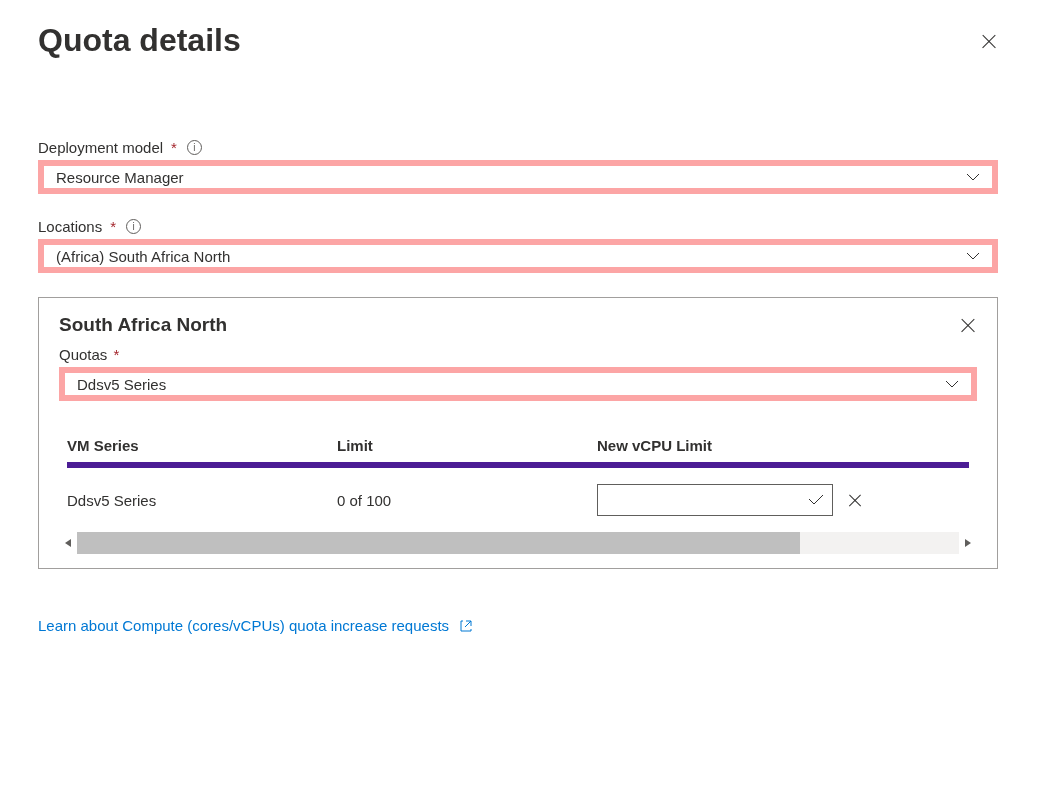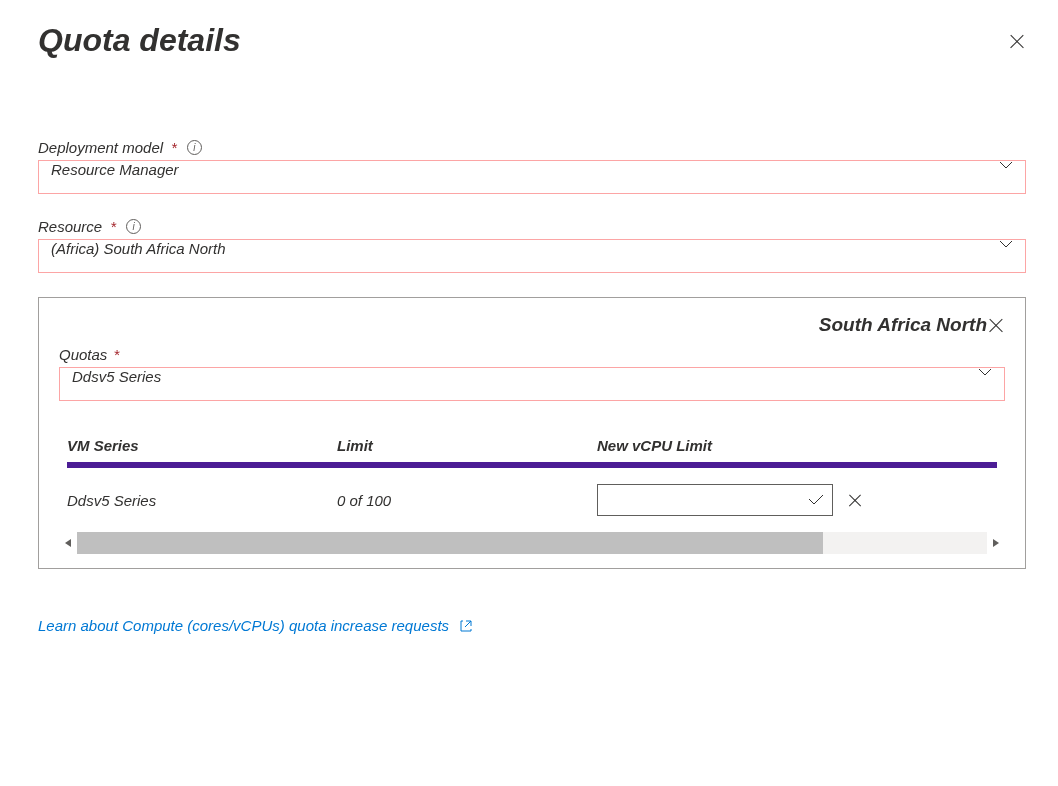--- a/index.html
+++ b/index.html
@@ -5,22 +5,21 @@
   * { box-sizing: border-box; margin: 0; padding: 0; }
   body {
     font-family: 'Segoe UI', -apple-system, BlinkMacSystemFont, sans-serif;
     background: #ffffff;
     color: #323130;
     width: 1058px;
     height: 786px;
     overflow: hidden;
   }
   .container {
-    padding: 22px 32px 20px 38px;
-    font-style: italic;
+    padding: 22px 60px 20px 38px;
   }
   .header-row {
     display: flex;
     justify-content: space-between;
     align-items: center;
     margin-bottom: 80px;
   }
   .page-title {
     font-size: 32px;
     font-weight: 600;
@@ -64,43 +63,43 @@
     border: 1px solid #605e5c;
     border-radius: 50%;
     font-size: 10px;
     color: #605e5c;
     cursor: pointer;
     margin-left: 4px;
   }
   .dropdown {
     width: 100%;
     height: 34px;
-    border: 1px solid #fca5a5;
-    display: flex;
-    align-items: flex-start;
+    border: 6px solid #fca5a5;
+    display: flex;
+    align-items: center;
     justify-content: space-between;
     padding: 0 12px;
     font-size: 15px;
     cursor: pointer;
     background: #fff;
   }
   .chevron-down {
     width: 14px;
     height: 8px;
   }
   .chevron-down svg { display: block; }
   
   .region-panel {
     border: 1px solid #a19f9d;
     padding: 16px 20px 0 20px;
     margin-bottom: 48px;
   }
   .region-header {
     display: flex;
-    justify-content: flex-end;
+    justify-content: space-between;
     align-items: center;
     margin-bottom: 10px;
   }
   .region-title {
     font-size: 19px;
     font-weight: 600;
   }
   .quotas-label {
     font-size: 15px;
     margin-bottom: 4px;
@@ -208,21 +207,21 @@
       <span class="chevron-down">
         <svg width="14" height="8" viewBox="0 0 14 8">
             <path d="M1 1 L7 7 L13 1" stroke="#323130" stroke-width="1" fill="none"></path>
           </svg>
       </span>
     </div>
   </div>
 
   <div class="form-row">
     <div class="label-line">
-      <span>Resource</span>
+      <span>Locations</span>
       <span class="req">*</span>
       <span class="info-icon">i</span>
     </div>
     <div class="dropdown">
       <span>(Africa) South Africa North</span>
       <span class="chevron-down">
         <svg width="14" height="8" viewBox="0 0 14 8">
             <path d="M1 1 L7 7 L13 1" stroke="#323130" stroke-width="1" fill="none"></path>
           </svg>
       </span>

